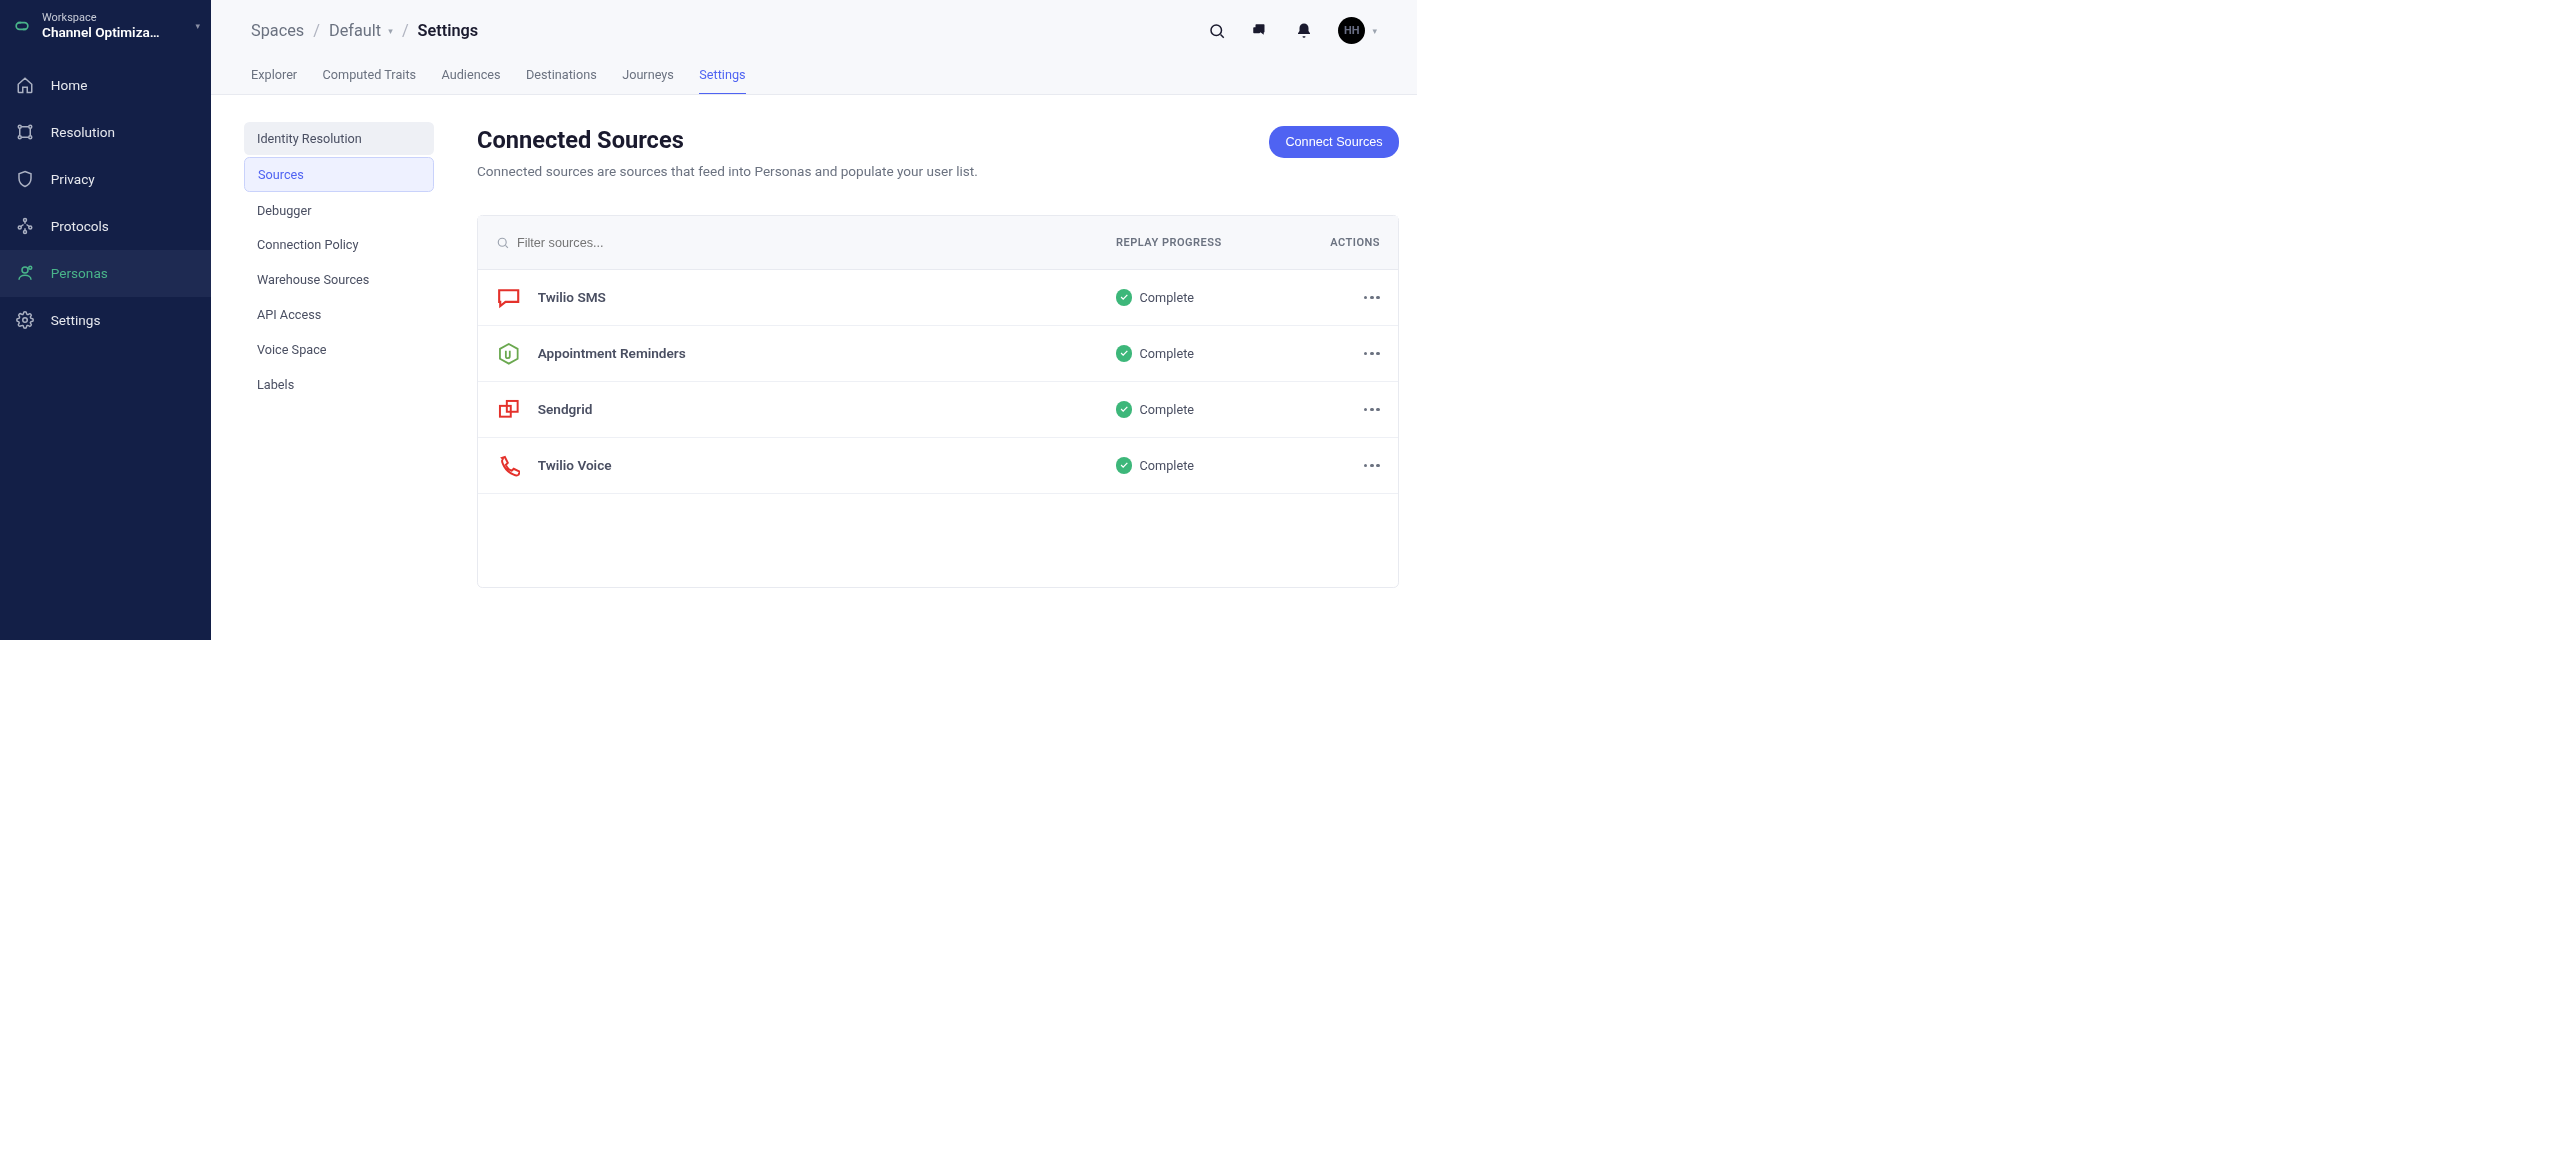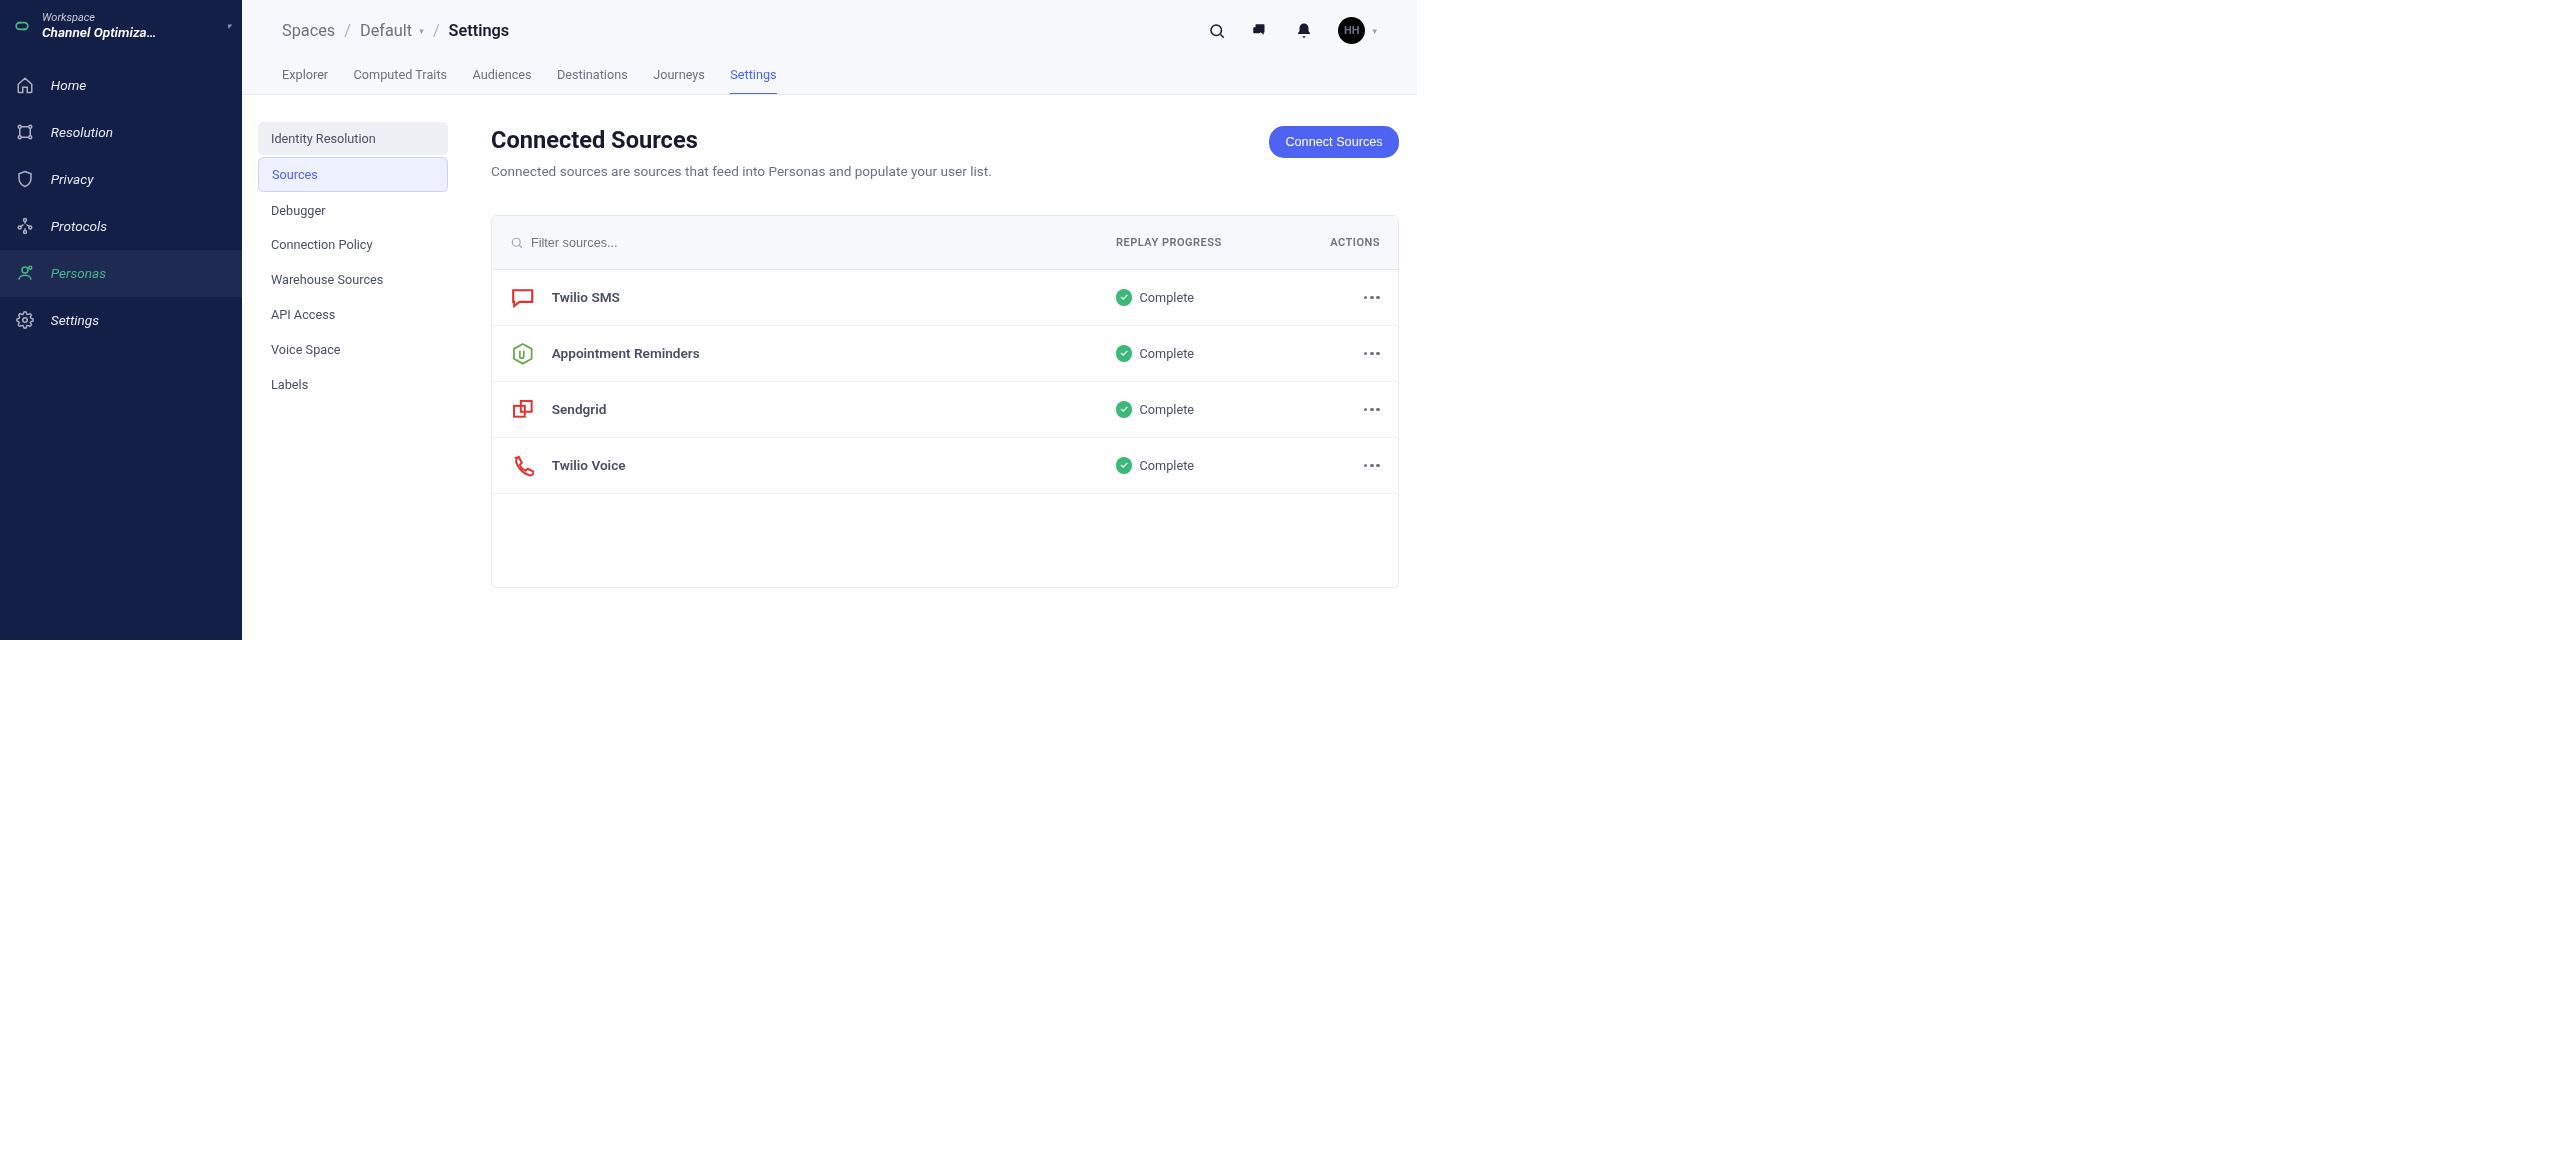--- a/index.html
+++ b/index.html
@@ -6,27 +6,26 @@
   body {
     font-family: -apple-system, BlinkMacSystemFont, "Segoe UI", Roboto, Helvetica, Arial, sans-serif;
     background: #fff;
     color: #1a1a2e;
     font-size: 12.7px;
   }
   .app { display: flex; height: 640px; width: 1417px; }
 
   
   .sidebar {
-    width: 242px;
+    width: 211px;
     background: #131f47;
     color: #fff;
     display: flex;
     flex-direction: column;
     flex-shrink: 0;
-    font-style: italic;
   }
   .workspace-header {
     display: flex;
     align-items: center;
     padding: 11px 11px 12.7px 11px;
     gap: 9px;
     position: relative;
   }
   .workspace-logo { width: 22px; height: 22px; display:flex; align-items:center; justify-content:center; }
   .workspace-text { display: flex; flex-direction: column; min-width: 0; flex: 1; }
@@ -92,21 +91,21 @@
   .tab {
     padding: 9px 0 11px 0;
     color: #6b7280;
     font-size: 12.7px;
     cursor: pointer;
     border-bottom: 1.8px solid transparent;
   }
   .tab.active { color: #4f63f2; border-bottom-color: #4f63f2; }
 
   
-  .content { display: flex; flex: 1; }
+  .content { display: flex; flex: 1; padding-left: 17px; }
   .submenu {
     width: 222px;
     padding: 27px 16.3px;
     flex-shrink: 0;
   }
   .submenu-item {
     padding: 9px 12.7px;
     font-size: 12.7px;
     color: #4a4f62;
     border-radius: 5.4px;

